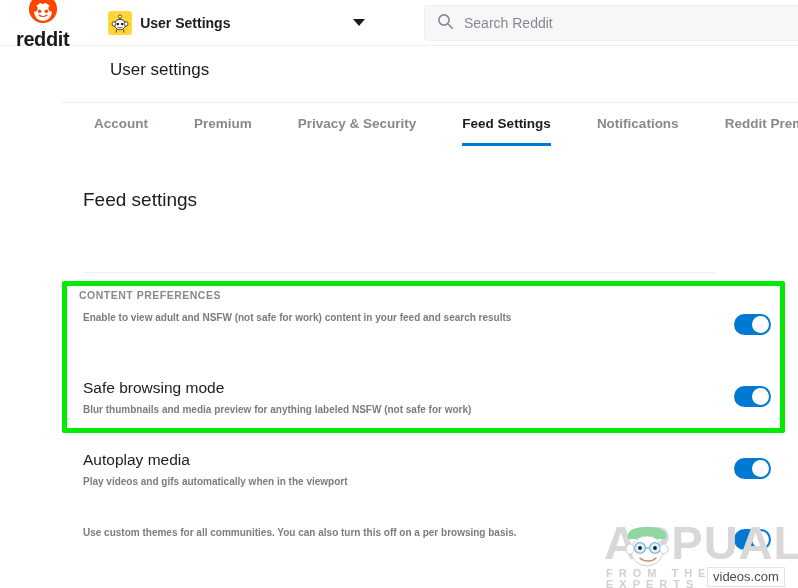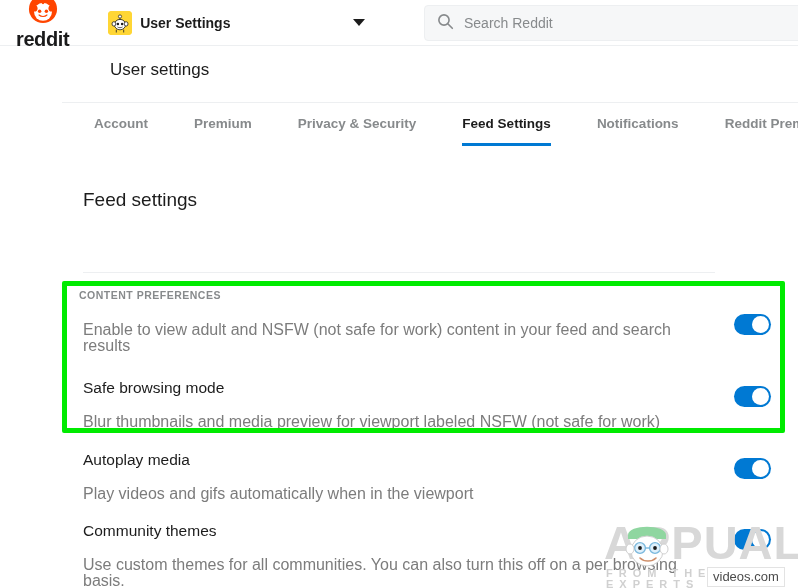--- a/index.html
+++ b/index.html
@@ -178,24 +178,25 @@
     justify-content: space-between;
   }
   .setting-text { max-width: 600px; }
   .setting-name {
     font-size: 15.5px;
     font-weight: 500;
     color: #1c1c1c;
     line-height: 20px;
   }
   .setting-desc {
-    font-size: 16px;
+    font-size: 10px;
     color: #7c7c7c;
     line-height: 16px;
-    margin-top: 16px;
+    margin-top: 4px;
+    font-weight: bold;
   }
 
   .toggle {
     position: absolute;
     width: 37px;
     height: 21px;
     border-radius: 11px;
     background: #0079d3;
     cursor: pointer;
     flex: none;
@@ -346,40 +347,39 @@
     <div class="setting-desc">Enable to view adult and NSFW (not safe for work) content in your feed and search results</div>
   </div>
 </div>
 <div class="toggle" style="left:734px; top:314px;">
   <span class="knob"></span>
 </div>
 
 <div class="setting-row" style="top:378px;">
   <div class="setting-text">
     <div class="setting-name">Safe browsing mode</div>
-    <div class="setting-desc">Blur thumbnails and media preview for viewport labeled NSFW (not safe for work)</div>
+    <div class="setting-desc">Blur thumbnails and media preview for anything labeled NSFW (not safe for work)</div>
   </div>
 </div>
 <div class="toggle" style="left:734px; top:386px;">
   <span class="knob"></span>
 </div>
 
 <div class="setting-row" style="top:450px;">
   <div class="setting-text">
     <div class="setting-name">Autoplay media</div>
     <div class="setting-desc">Play videos and gifs automatically when in the viewport</div>
   </div>
 </div>
 <div class="toggle" style="left:734px; top:458px;">
   <span class="knob"></span>
 </div>
 
 <div class="setting-row" style="top:521px;">
   <div class="setting-text">
-    <div class="setting-name">Community themes</div>
     <div class="setting-desc">Use custom themes for all communities. You can also turn this off on a per browsing basis.</div>
   </div>
 </div>
 <div class="toggle" style="left:734px; top:529px;">
   <span class="knob"></span>
 </div>
 
 <div class="highlight-box"></div>
 
 <div class="watermark">

